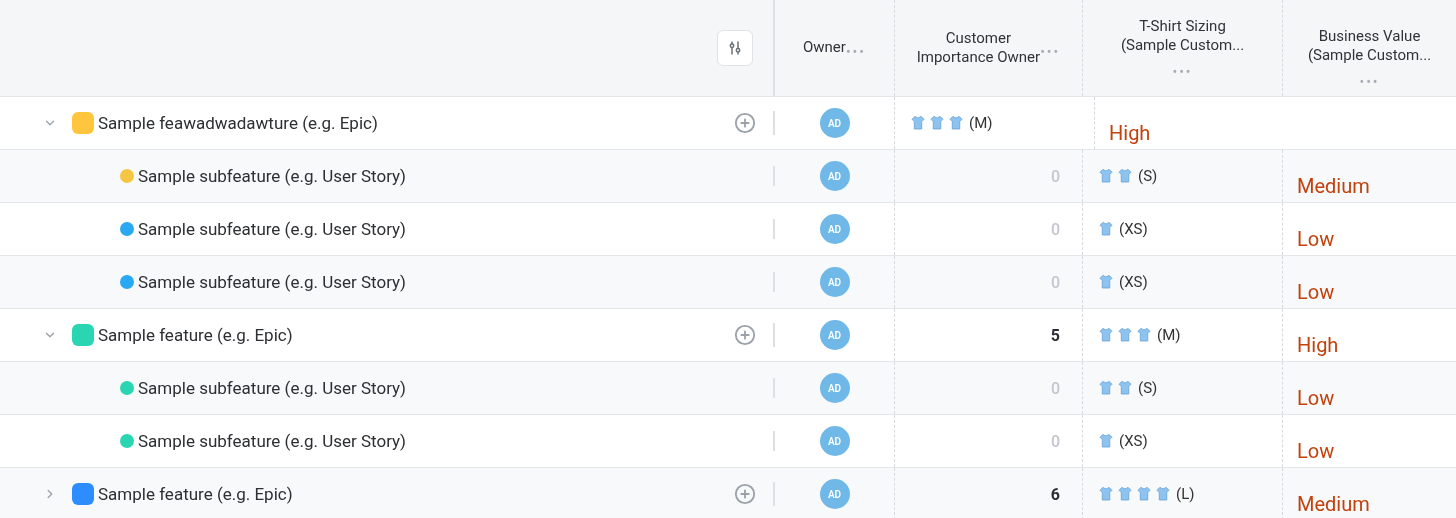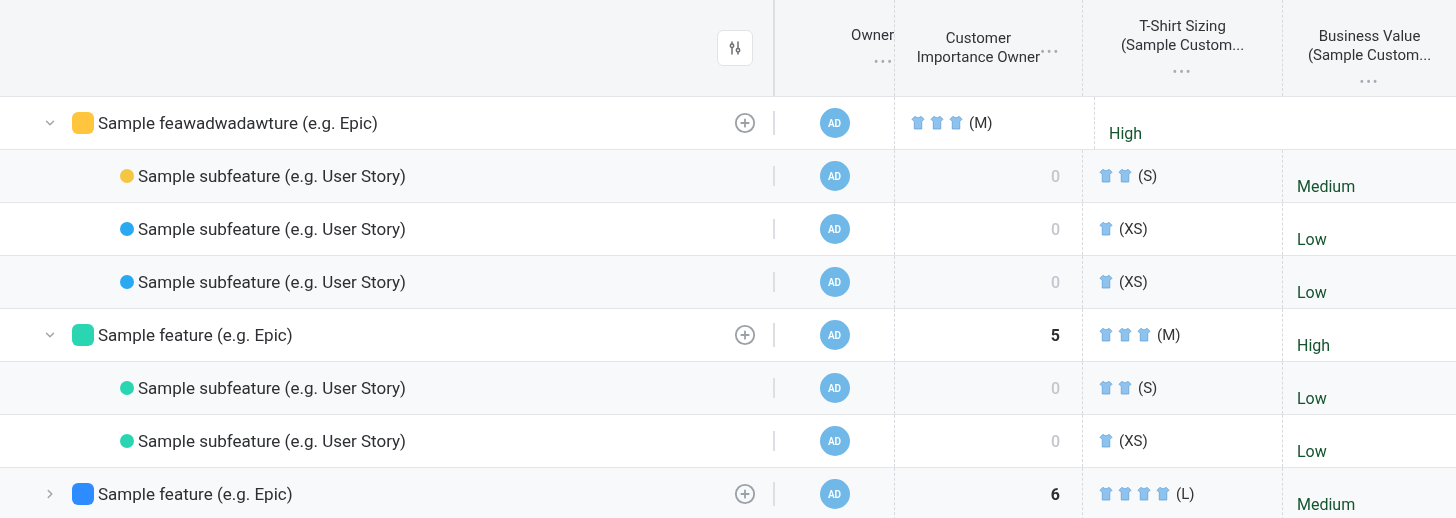--- a/index.html
+++ b/index.html
@@ -34,22 +34,22 @@
     .col-title {
       width: 775px;
       display: flex;
       align-items: center;
       border-right: 2px solid #dcdfe3;
       position: relative;
     }
     .col-owner {
       width: 120px;
       display: flex;
-      flex-direction: column;
-      align-items: flex-end;
+      flex-direction: row;
+      align-items: center;
       justify-content: center;
       border-right: 1px dashed #d6d9dd;
     }
     .col-score {
       width: 188px;
       display: flex;
       flex-direction: row;
       align-items: center;
       justify-content: center;
       border-right: 1px dashed #d6d9dd;
@@ -188,22 +188,22 @@
       gap: 4px;
       font-size: 15px;
       color: #333;
     }
     .shirt-group { display: flex; gap: 1px; }
     .shirt {
       width: 18px;
       height: 18px;
     }
     .biz-val {
-      font-size: 16px;
-      color: #14532d;
+      font-size: 20px;
+      color: #c2410c;
     }
   </style>
 </head>
 <body>
 
 <div class="table-container">
 
 <div class="header-row">
   <div class="col-title">
     <div class="settings-btn">

